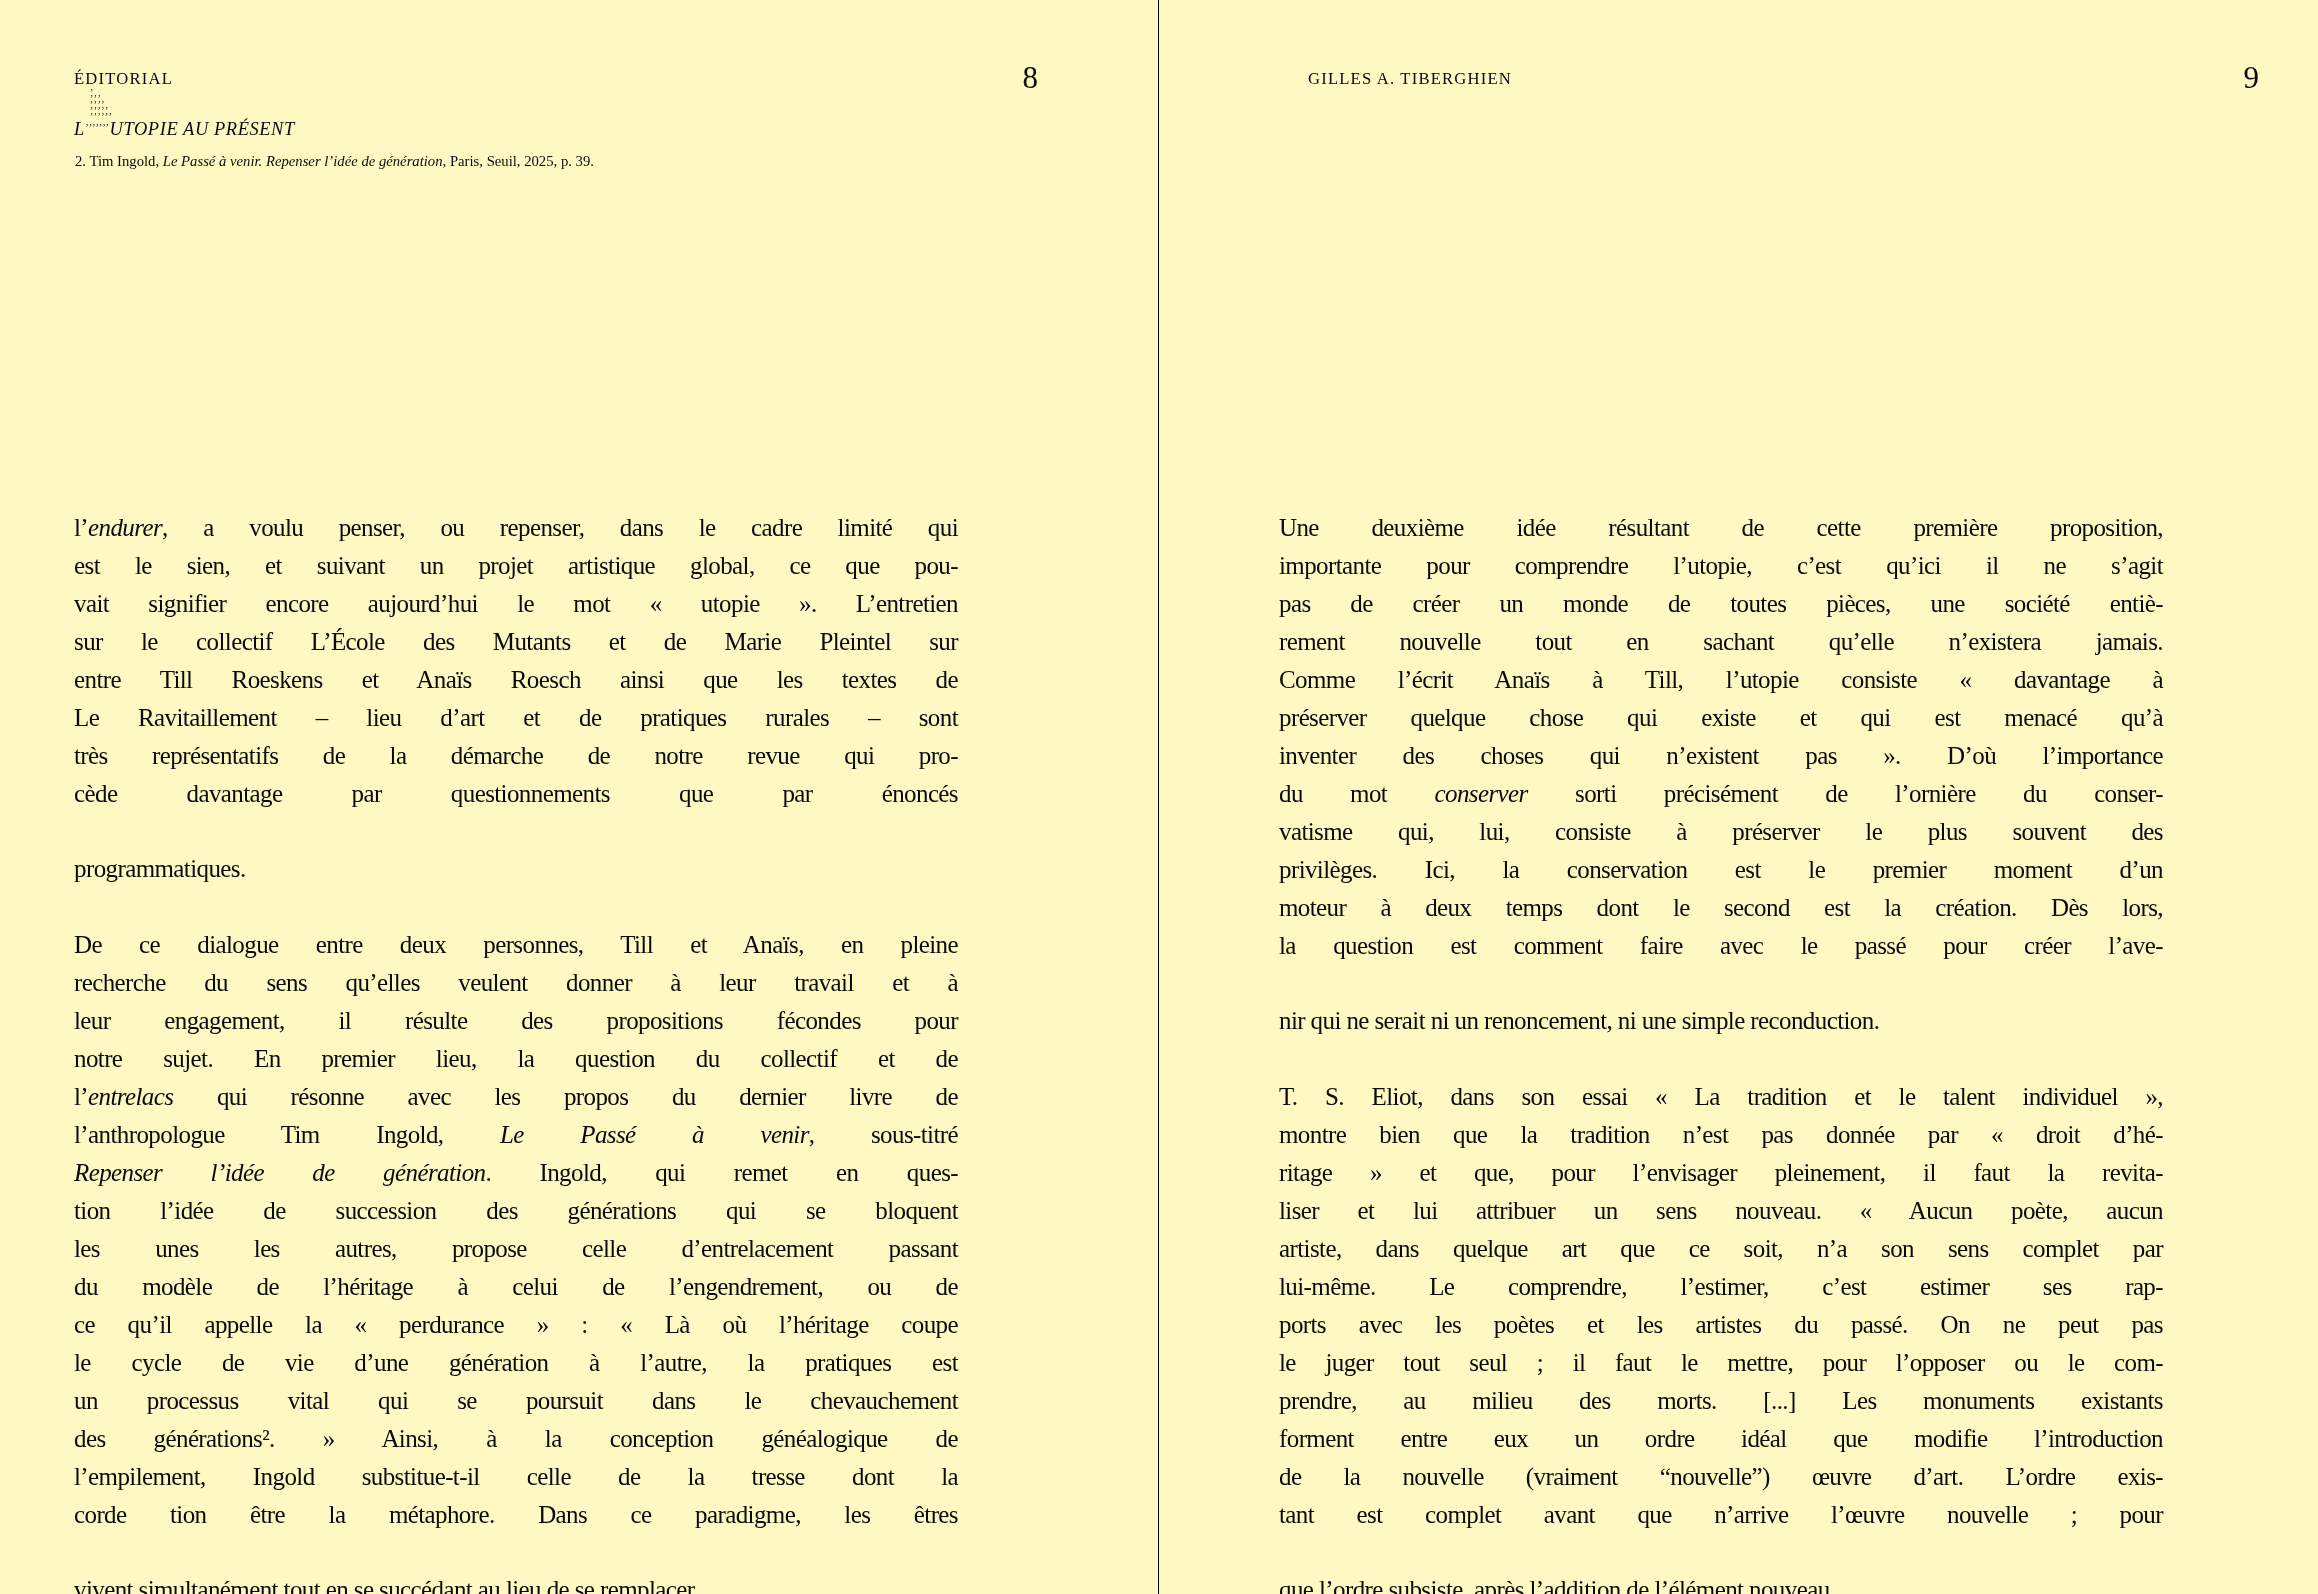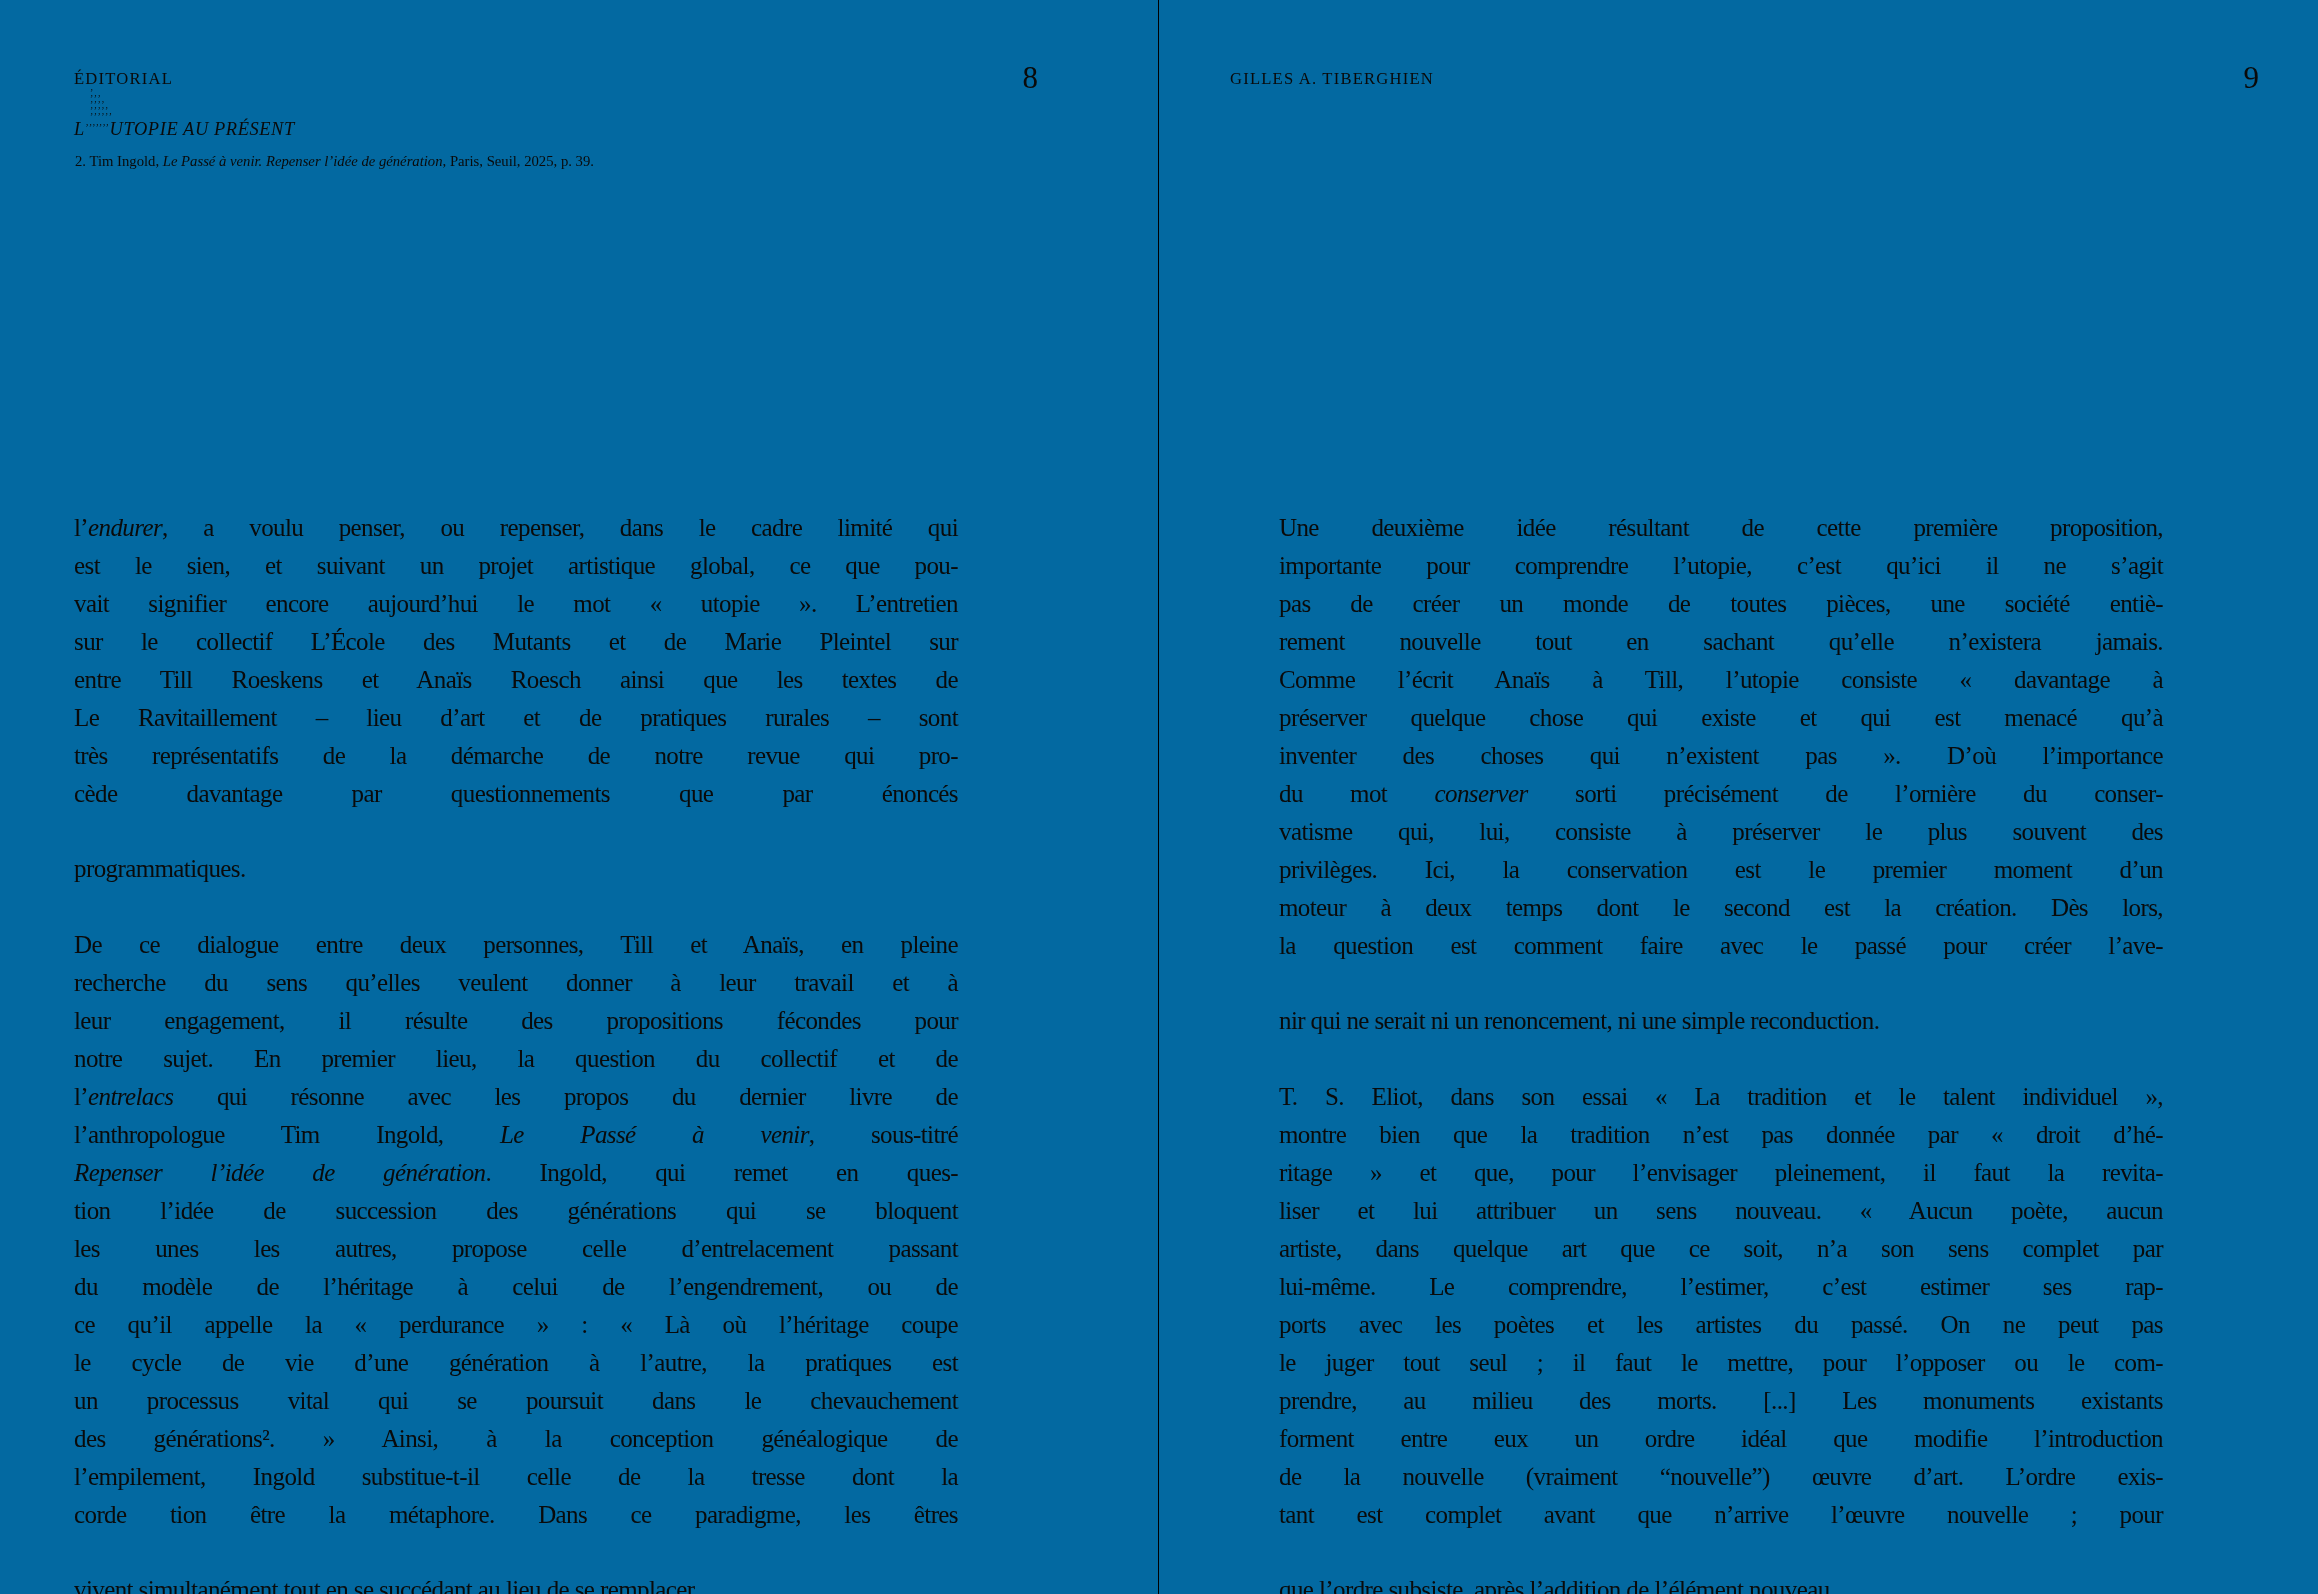--- a/index.html
+++ b/index.html
@@ -4,42 +4,42 @@
 <style>
   html, body {
     margin: 0;
     padding: 0;
     background: #ffffff;
   }
   .spread {
     position: relative;
     width: 2319px;
     height: 1594px;
-    background: #0369a1;
+    background: #fef9c3;
     color: #0a0a0a;
     font-family: "Liberation Serif", "DejaVu Serif", serif;
     overflow: hidden;
   }
   .gutter-rule {
     position: absolute;
     left: 1158px;
     top: 0;
     width: 1.2px;
     height: 1594px;
     background: #000000;
   }
   .running-head {
     position: absolute;
     top: 69px;
     font-size: 16.6px;
     letter-spacing: 1.2px;
     white-space: nowrap;
   }
   .running-head.left  { left: 74px; }
-  .running-head.right { left: 1230px; }
+  .running-head.right { left: 1308px; }
   .page-number {
     position: absolute;
     top: 60px;
     width: 43px;
     font-size: 31px;
     text-align: right;
     white-space: nowrap;
   }
   .page-number.left  { left: 995px; }
   .page-number.right { left: 2216px; }

